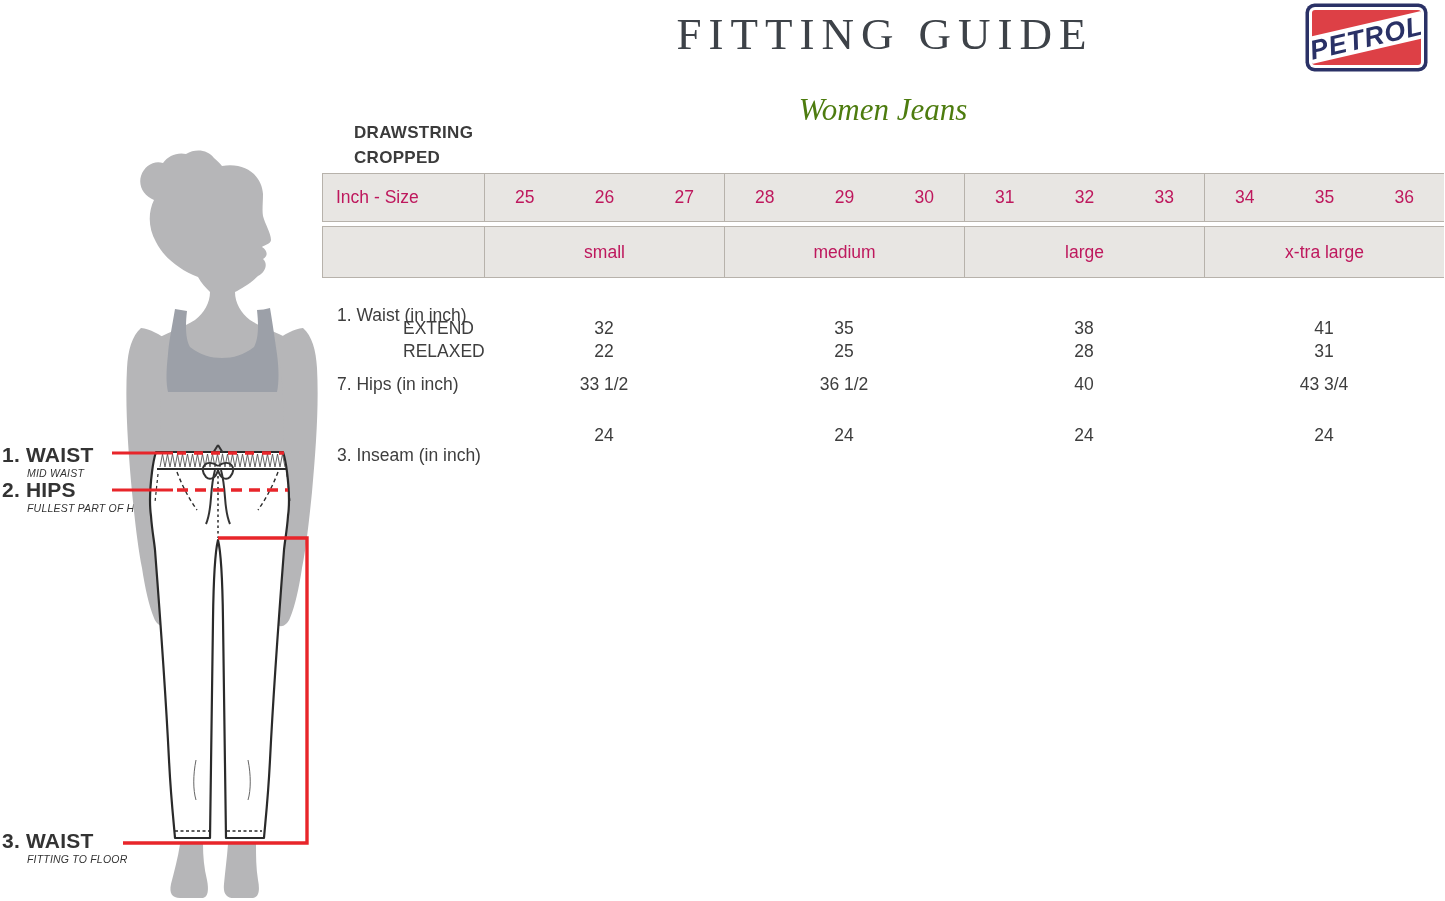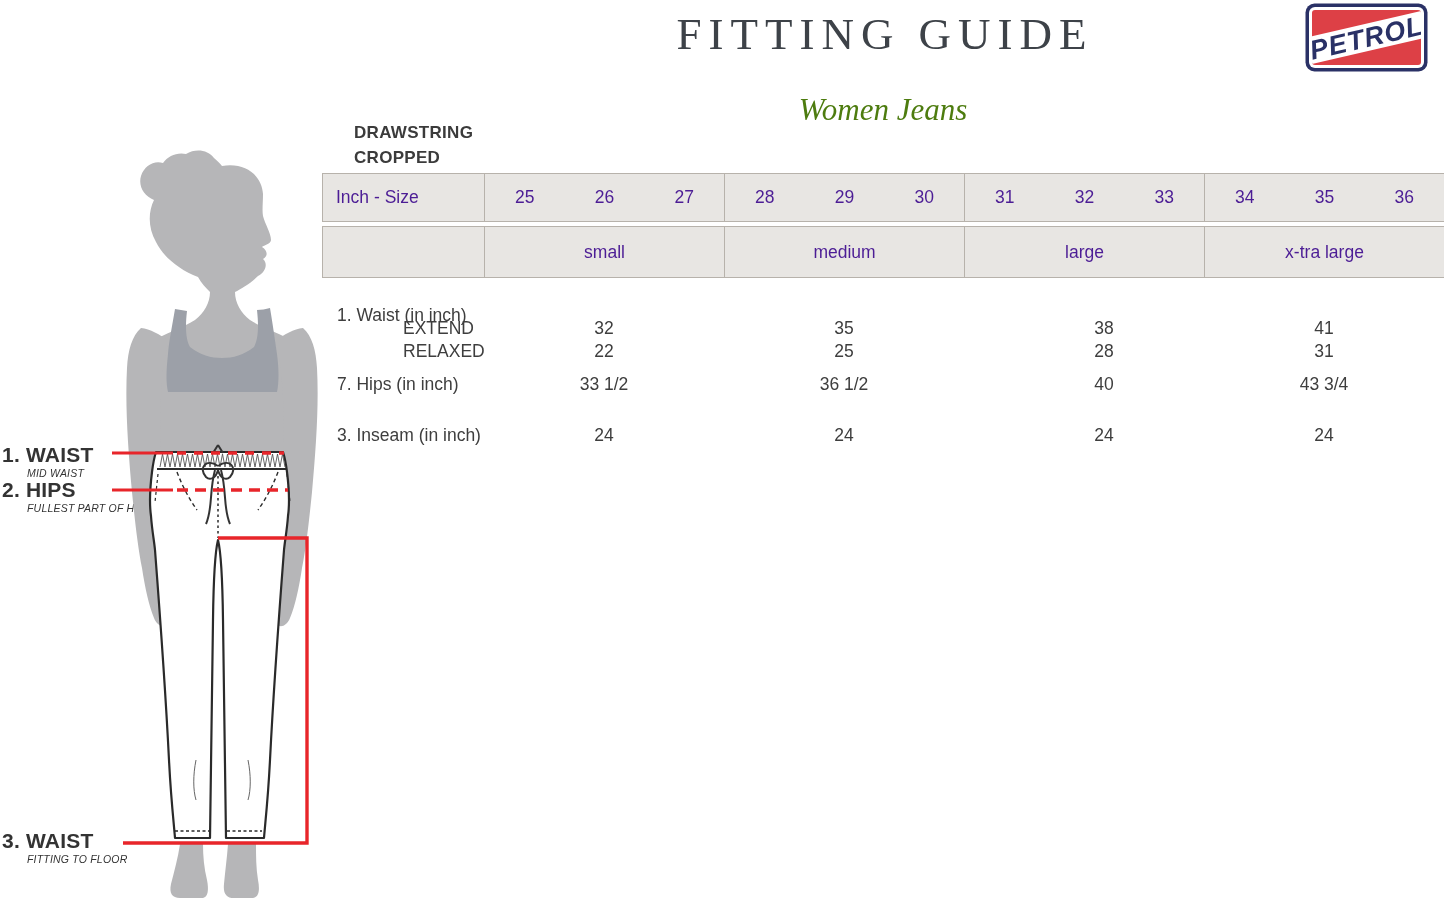--- a/index.html
+++ b/index.html
@@ -24,38 +24,38 @@
     position:absolute;left:354px;top:120px;
     font-size:17px;font-weight:bold;line-height:25px;color:#3b3b3b;letter-spacing:.3px;
   }
   .logo{position:absolute;left:1305px;top:3px;width:123px;height:69px;}
   
   .trow{
     position:absolute;left:322px;width:1122px;display:flex;
     background:#e8e6e3;box-sizing:border-box;
     border-top:1px solid #b7b2ab;border-bottom:1px solid #b7b2ab;
     border-right:0;
-    font-size:17.5px;color:#4c1d95;
+    font-size:17.5px;color:#be185d;
   }
   .trow1{top:173px;height:49px;}
   .trow2{top:226px;height:52px;}
   .tcell{
     box-sizing:border-box;border-left:1px solid #b7b2ab;
     display:flex;align-items:center;
   }
   .corner{width:162px;padding-left:13px;}
   .group{width:240px;}
   .trow1 .group{justify-content:space-around;}
   .trow2 .group{justify-content:center;}
   
   .rowlabel{position:absolute;font-size:17.5px;white-space:nowrap;}
   .vrow{position:absolute;left:0;top:0;width:1445px;height:22px;}
   .vrow .sublabel{position:absolute;left:403px;font-size:17.5px;}
   .vcell{position:absolute;transform:translateX(-50%);font-size:17.5px;white-space:nowrap;}
-  .c1{left:604px;} .c2{left:844px;} .c3{left:1084px;margin-left:20px;} .c4{left:1324px;}
+  .c1{left:604px;} .c2{left:844px;} .c3{left:1084px;} .c4{left:1324px;}
   
   .mlabel{position:absolute;left:2px;color:#333;}
   .mlabel-main{font-size:21px;font-weight:bold;letter-spacing:.2px;white-space:nowrap;}
   .mlabel-sub{font-size:10.5px;font-weight:normal;font-style:italic;margin-left:25px;white-space:nowrap;letter-spacing:.2px;}
   .figure{position:absolute;left:0;top:150px;width:330px;height:751px;}
 </style>
 </head>
 <body>
 
 <div class="title">FITTING GUIDE</div>
@@ -135,21 +135,21 @@
 
 <div class="vrow" style="top:374px;">
   <span class="rowlabel" style="left:337px;">7. Hips (in inch)</span>
   <span class="vcell c1">33 1/2</span>
   <span class="vcell c2">36 1/2</span>
   <span class="vcell c3">40</span>
   <span class="vcell c4">43 3/4</span>
 </div>
 
 <div class="vrow" style="top:425px;">
-  <span class="rowlabel" style="left:337px;">3. Inseam (in inch)</span>
+  <span class="rowlabel" style="left:337px;margin-top:20px;">3. Inseam (in inch)</span>
   <span class="vcell c1">24</span>
   <span class="vcell c2">24</span>
   <span class="vcell c3">24</span>
   <span class="vcell c4">24</span>
 </div>
 
 <div class="mlabel" style="top:443px;">
   <div class="mlabel-main">
     <span>1.</span>
     <span>WAIST</span>

